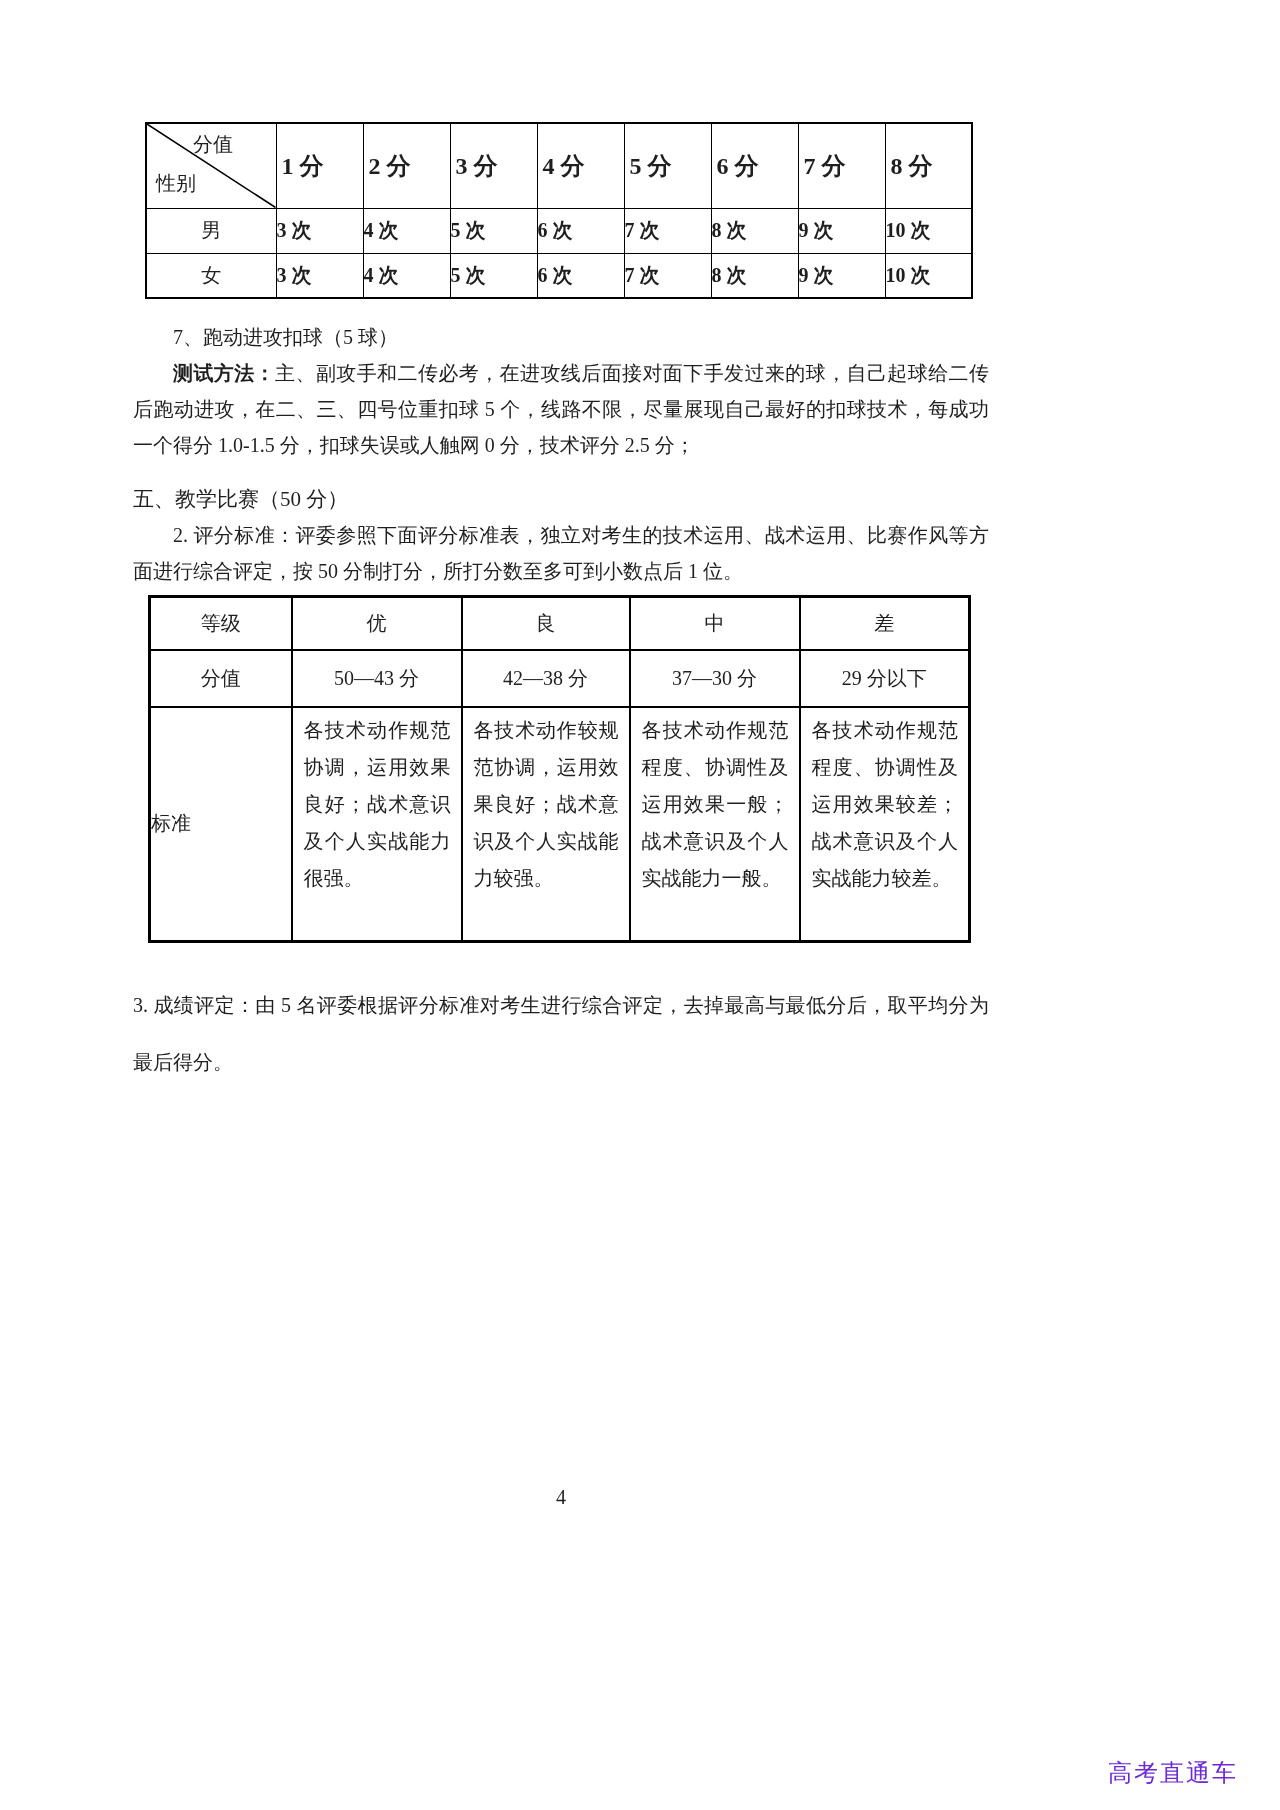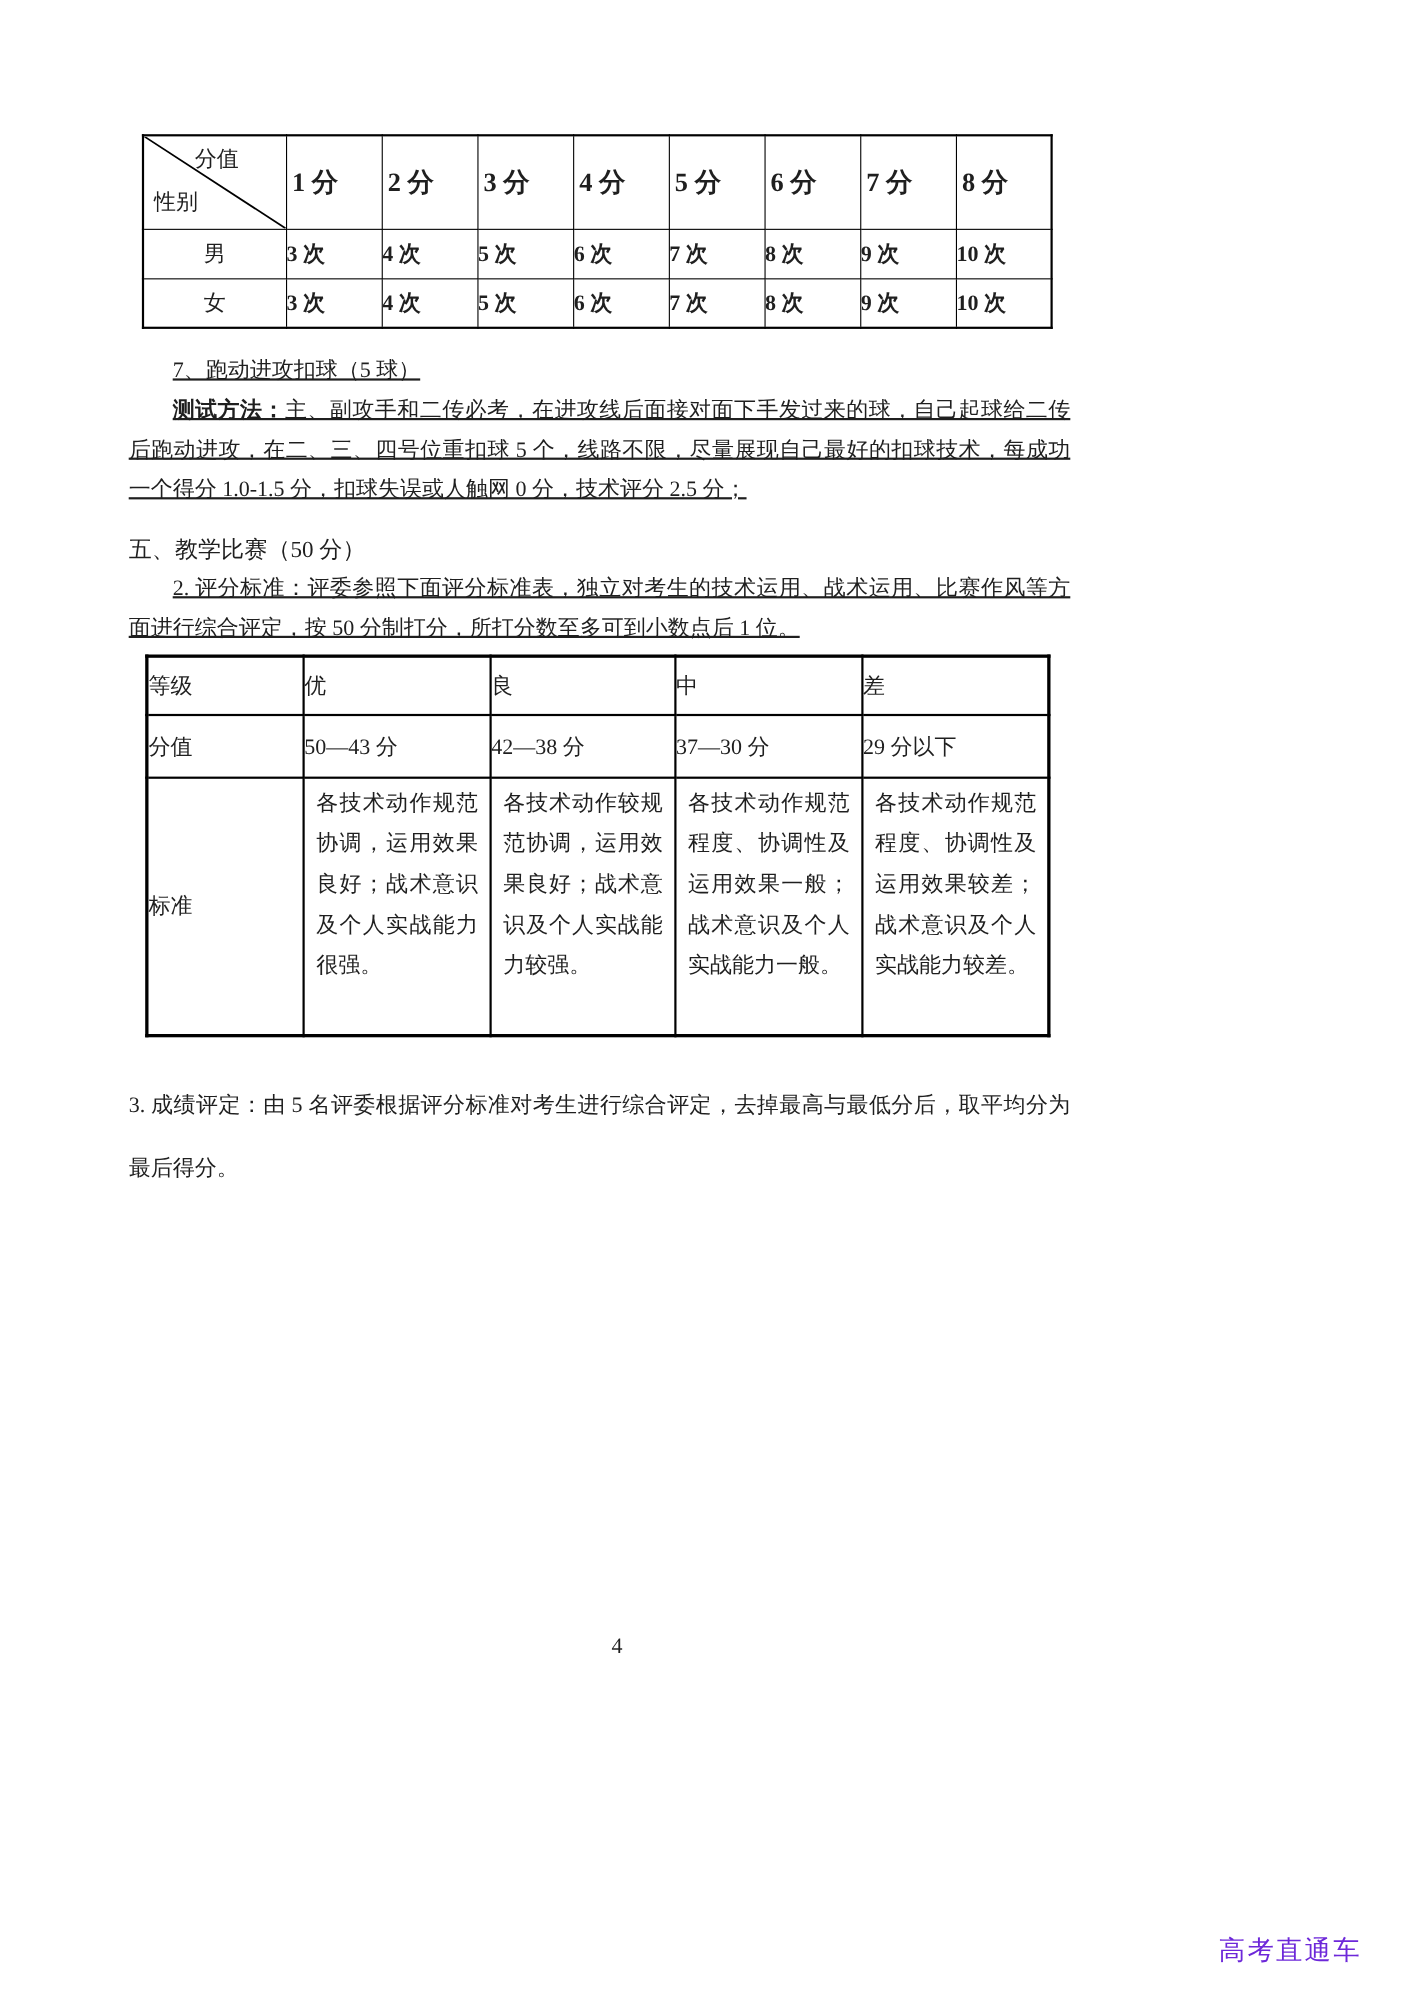--- a/index.html
+++ b/index.html
@@ -3,44 +3,44 @@
 <meta charset="utf-8">
 <style>
   * { margin:0; padding:0; box-sizing:border-box; }
   html,body { background:#ffffff; }
   body {
     width:1280px; height:1810px; position:relative;
     font-family:"Liberation Serif","DejaVu Serif",serif;
     color:#1f1f1f;
   }
   .page { position:absolute; inset:0; background:#fff; overflow:hidden; }
-  .content { position:absolute; left:117px; top:0; width:856px; }
+  .content { position:absolute; left:133px; top:0; width:856px; }
 
   
   table { border-collapse:collapse; }
   .t1 { margin:122px 0 0 12px; table-layout:fixed; width:826px; border:2px solid #000; }
   .t1 td { border:1px solid #000; overflow:hidden; }
   .t1 .head td { height:85px; font-size:24px; font-weight:bold; padding-left:5px; vertical-align:middle; }
   .t1 .data td { height:45px; font-size:20px; vertical-align:middle;font-weight:bold; }
   .t1 td.rowlabel { text-align:center; padding-left:0; font-weight:normal; font-size:20px; }
   .corner { position:relative; padding:0 !important; }
   .corner svg { position:absolute; inset:0; width:100%; height:100%; display:block; }
   .corner .c-top { position:absolute; top:7px; left:46px; font-size:20px; font-weight:normal; }
   .corner .c-bottom { position:absolute; bottom:11px; left:9px; font-size:20px; font-weight:normal; }
 
   
   .bt { font-size:20px; line-height:36px; text-align:justify; text-justify:inter-ideograph; }
-  .indent { text-indent:2em;text-decoration:underline; }
+  .indent { text-indent:2em; }
   .sec7-title { margin-top:20px; }
   .sec5-head { margin-top:18px; font-size:21px; font-weight:normal; line-height:36px; }
   .b { font-weight:bold; }
 
   
   .t2 { margin:6px 0 0 15px; table-layout:fixed; width:820px; border:3px solid #000; }
-  .t2 td { border:2px solid #000; font-size:20px; vertical-align:middle; }
+  .t2 td { border:2px solid #000; font-size:20px; text-align:center; vertical-align:middle; }
   .t2 .r1 td { height:53px; }
   .t2 .r2 td { height:57px; }
   .t2 .r3 td { height:235px; }
   .t2 td.std {
     text-align:justify; text-justify:inter-ideograph; vertical-align:top;
     padding:4px 10px 0 11px; line-height:37px;
   }
   .t2 td.stdlabel { vertical-align:middle; text-align:left; }
 
   .item3 { margin-top:34px; line-height:57px; }

